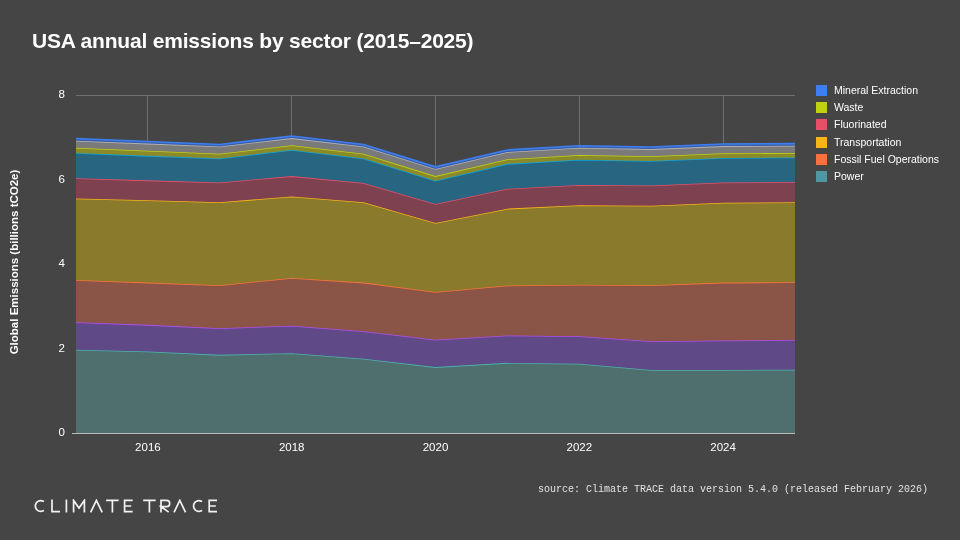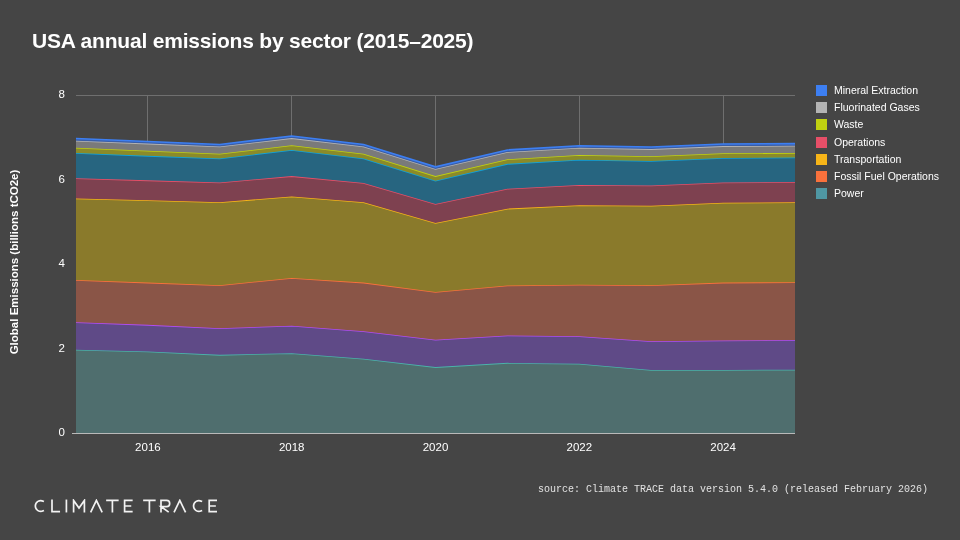--- a/index.html
+++ b/index.html
@@ -173,30 +173,26 @@
         <text x="723.1" y="451" class="xtick-label">2024</text>
       </g>
   </svg>
 
   <div id="legend">
       <div class="legend-row">
         <span class="legend-swatch" style="background: rgb(61, 127, 242);"></span>
         <span class="legend-label">Mineral Extraction</span>
       </div>
       <div class="legend-row">
-        <span class="legend-swatch" style="background: rgb(180, 180, 180);"></span>
-        <span class="legend-label">Fluorinated Gases</span>
-      </div>
-      <div class="legend-row">
         <span class="legend-swatch" style="background: rgb(192, 209, 17);"></span>
         <span class="legend-label">Waste</span>
       </div>
       <div class="legend-row">
         <span class="legend-swatch" style="background: rgb(231, 79, 104);"></span>
-        <span class="legend-label">Operations</span>
+        <span class="legend-label">Fluorinated</span>
       </div>
       <div class="legend-row">
         <span class="legend-swatch" style="background: rgb(247, 181, 24);"></span>
         <span class="legend-label">Transportation</span>
       </div>
       <div class="legend-row">
         <span class="legend-swatch" style="background: rgb(249, 113, 60);"></span>
         <span class="legend-label">Fossil Fuel Operations</span>
       </div>
       <div class="legend-row">

